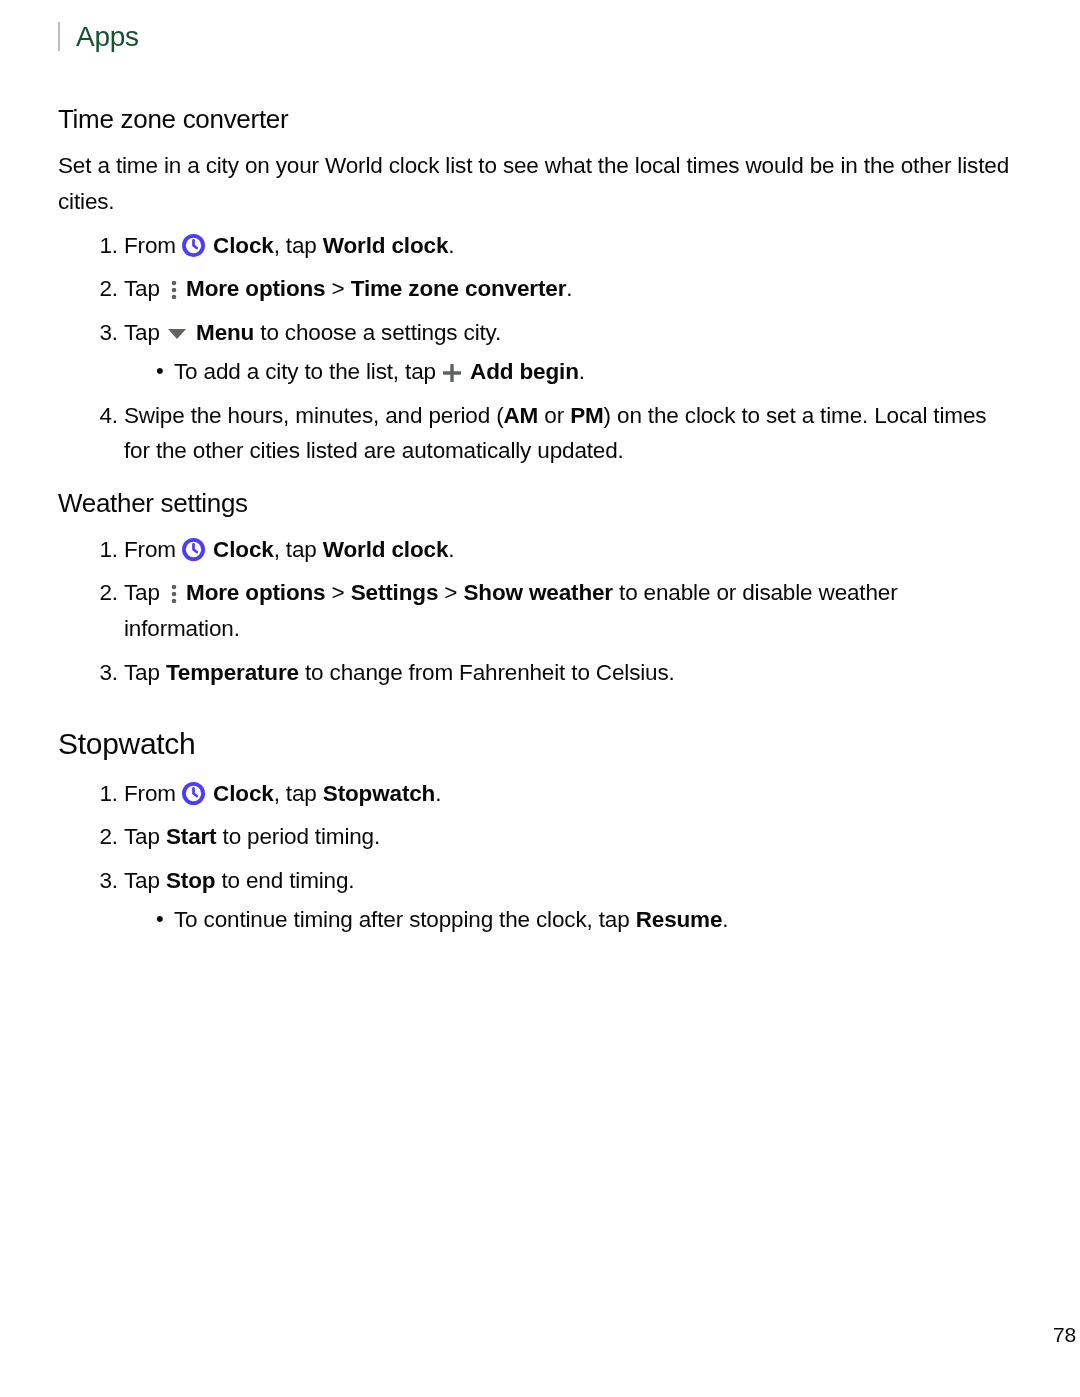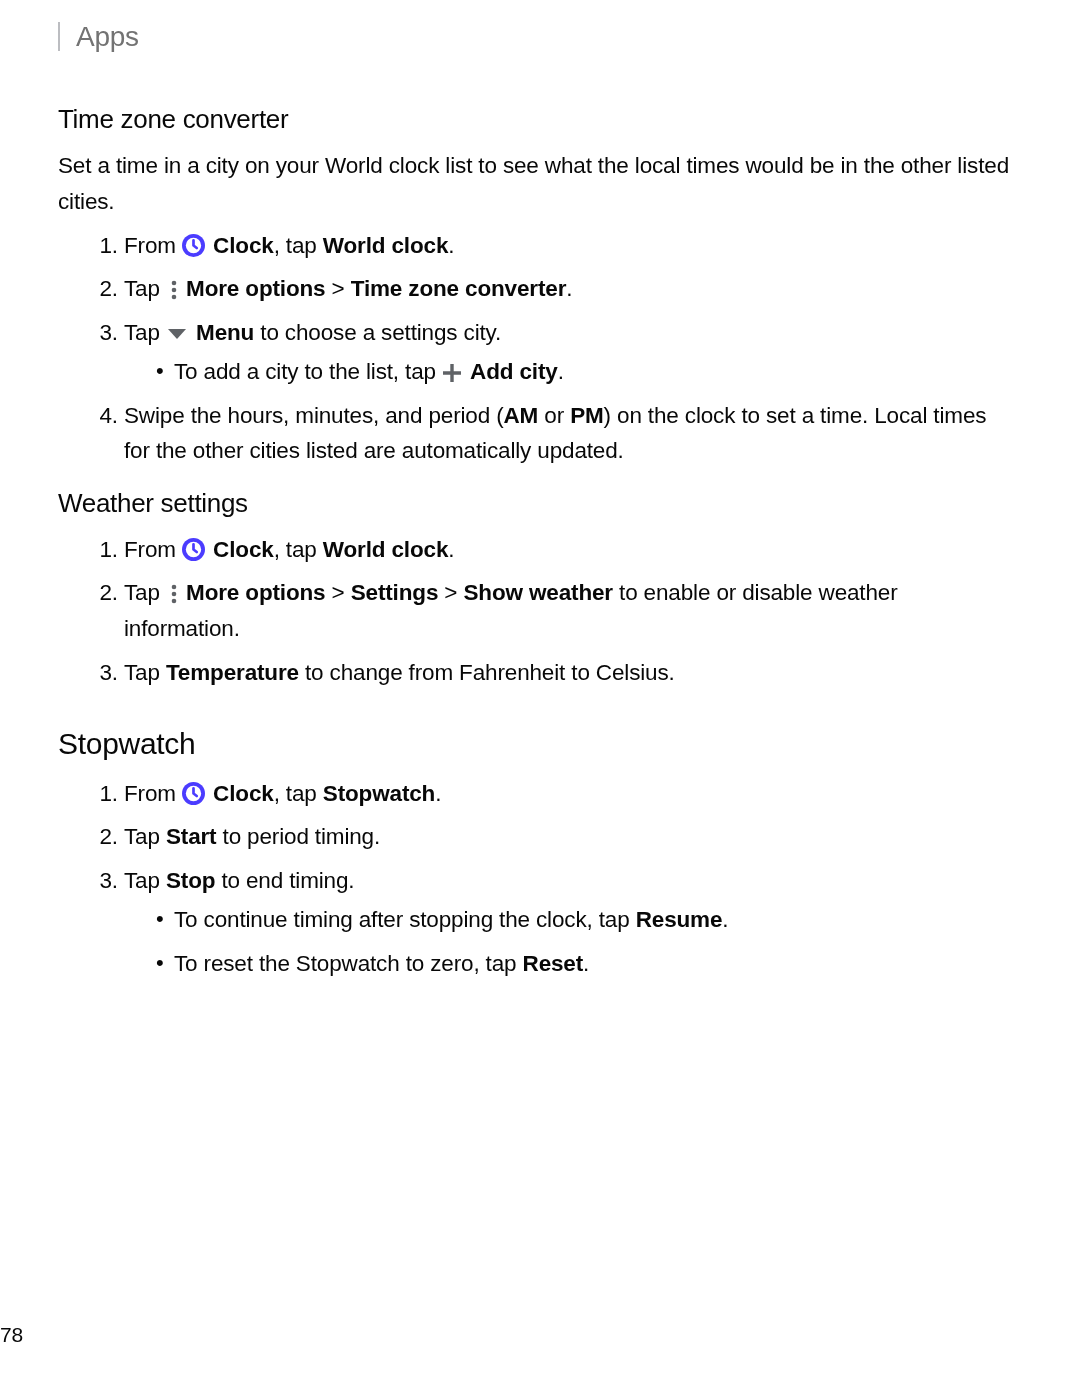--- a/index.html
+++ b/index.html
@@ -13,21 +13,21 @@
   font-size:22.5px;
   line-height:1.58;
   letter-spacing:-0.15px;
   box-sizing:border-box;
   position:relative;
 }
 .page {
   padding:22px 70px 0 58px;
 }
 .header {
-  color:#737373;
+  color:#14532d;
   font-size:28px;
   font-weight:400;
   letter-spacing:-0.3px;
   border-left:2px solid #bcbdc1;
   padding-left:16px;
   line-height:1.05;
   margin-bottom:48px;
 }
 .h3 {
   font-size:26px;
@@ -90,21 +90,21 @@
   width:20px;
   height:20px;
   vertical-align:-4px;
 }
 .add-icon path { stroke:#5f6266; stroke-width:3.4; stroke-linecap:butt; }
 
 .page-number {
   position:absolute;
   bottom:46px;
   left:0; right:4px;
-  text-align:left;
+  text-align:right;
   font-size:21px;
 }
 .flow span { white-space:normal;text-align:center; }
 </style>
 </head>
 <body>
 
 <div class="page">
   <div class="header">Apps</div>
 
@@ -142,21 +142,21 @@
       </span>
       <b>Menu</b><span> to choose a settings city.</span>
       <ul>
         <li class="flow">
           <span>To add a city to the list, tap </span>
           <span class="icon add-icon">
             <svg viewBox="0 0 20 20" width="20" height="20">
                 <path d="M10 1 L10 19 M1 10 L19 10"></path>
               </svg>
           </span>
-          <b>Add city</b><span>.</span>
+          <b>Add begin</b><span>.</span>
         </li>
       </ul>
     </li>
     <li class="flow">
       <span>Swipe the hours, minutes, and period (</span><b>AM</b><span> or </span><b>PM</b><span>) on the clock to set a time. Local times for the other cities listed are automatically updated.</span>
     </li>
   </ol>
 
   <div class="h3">Weather settings</div>
   <ol>
@@ -202,21 +202,18 @@
     </li>
     <li class="flow">
       <span>Tap </span><b>Start</b><span> to period timing.</span>
     </li>
     <li class="flow">
       <span>Tap </span><b>Stop</b><span> to end timing.</span>
       <ul>
         <li class="flow">
           <span>To continue timing after stopping the clock, tap </span><b>Resume</b><span>.</span>
         </li>
-        <li class="flow">
-          <span>To reset the Stopwatch to zero, tap </span><b>Reset</b><span>.</span>
-        </li>
       </ul>
     </li>
   </ol>
 </div>
 
 <div class="page-number">78</div>
 
 </body></html>

